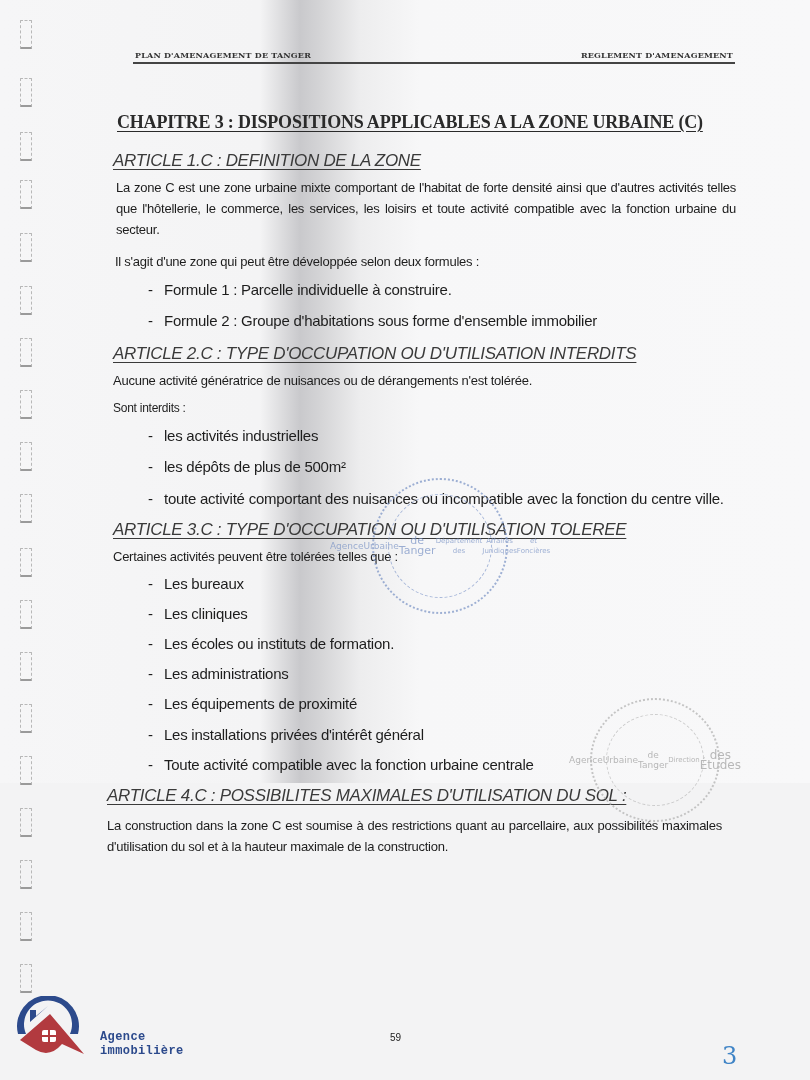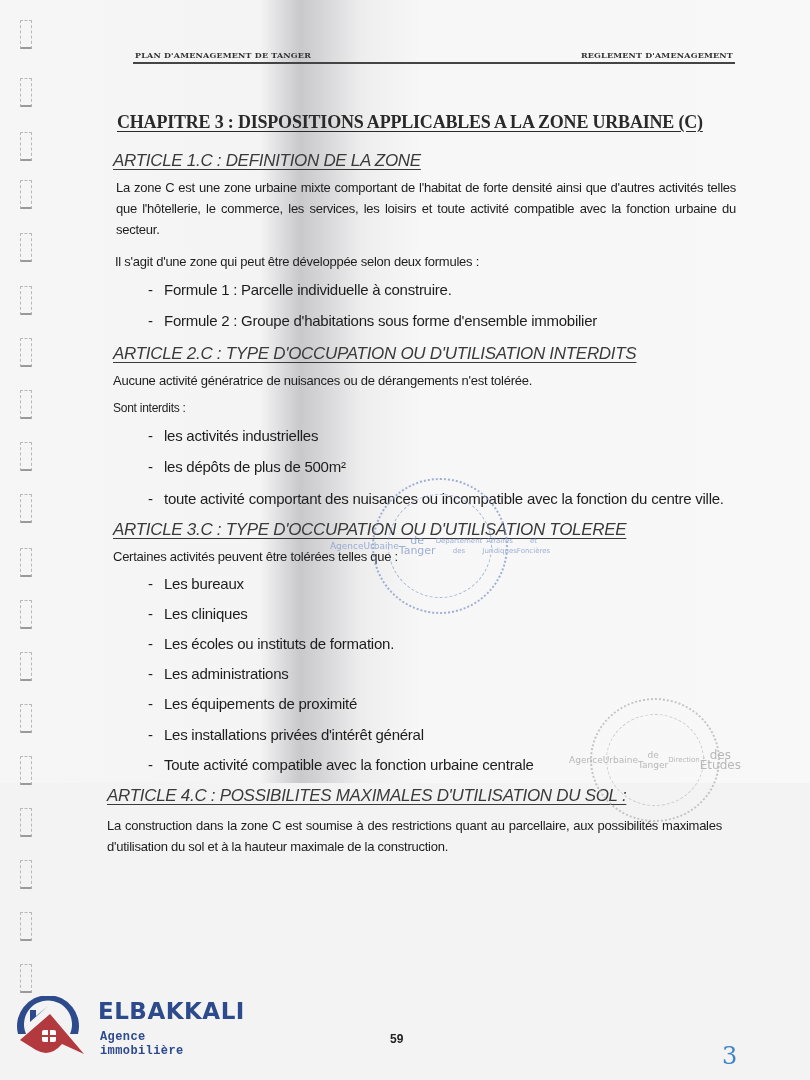--- a/index.html
+++ b/index.html
@@ -51,21 +51,21 @@
   }
   .stamp .inner {
     position:absolute; left:14px; top:14px; right:14px; bottom:14px;
     border-radius:50%; border:1px dashed #8ea3cf;
     display:flex; flex-direction:row; justify-content:center; align-items:center;
     font-size:9px; line-height:10px;
   }
   .stamp2 { border-color:#b8b8b8; color:#a8a8a8; opacity:0.8; }
   .stamp2 .inner { border-color:#c2c2c2; }
   .page-number {
-    position:absolute; left:390px; top:1032px; font-size:12px; font-weight:bold; color:#222;
+    position:absolute; left:390px; top:1032px; font-size:10px; font-weight:normal; color:#222;
   }
   .handwritten {
     position:absolute; left:722px; top:1042px; font-family:"DejaVu Serif", serif; font-size:24px; color:#3f84c6;
   }
   .logo { position:absolute; left:14px; top:996px; width:220px; height:62px; }
   .logo svg { position:absolute; left:0; top:0; }
   .logo .brand {
     position:absolute; left:84px; top:2px; font-family:"DejaVu Sans", sans-serif; font-weight:bold;
     font-size:23px; color:#2c4a8c; letter-spacing:0.5px;
   }
@@ -159,16 +159,15 @@
 
   <div class="logo">
     <svg width="72" height="62" viewBox="0 0 72 62">
       <path d="M4 38 A31 31 0 1 1 64 38 L56 38 A24 24 0 1 0 12 38 Z" fill="#2c4a8c"></path>
       <path d="M34 10 L16 26 L16 14 L22 14 L22 20 Z" fill="#2c4a8c"></path>
       <path d="M6 44 L36 18 L70 58 L48 48 Q36 62 22 54 Z" fill="#b23a3f"></path>
       <rect x="28" y="34" width="14" height="12" rx="2" fill="#fff"></rect>
       <rect x="34" y="34" width="2" height="12" fill="#b23a3f"></rect>
       <rect x="28" y="39" width="14" height="2" fill="#b23a3f"></rect>
     </svg>
-    <div class="brand">ELBAKKALI</div>
     <div class="tagline">Agence immobilière</div>
   </div>
 </div>
 
 </body></html>

